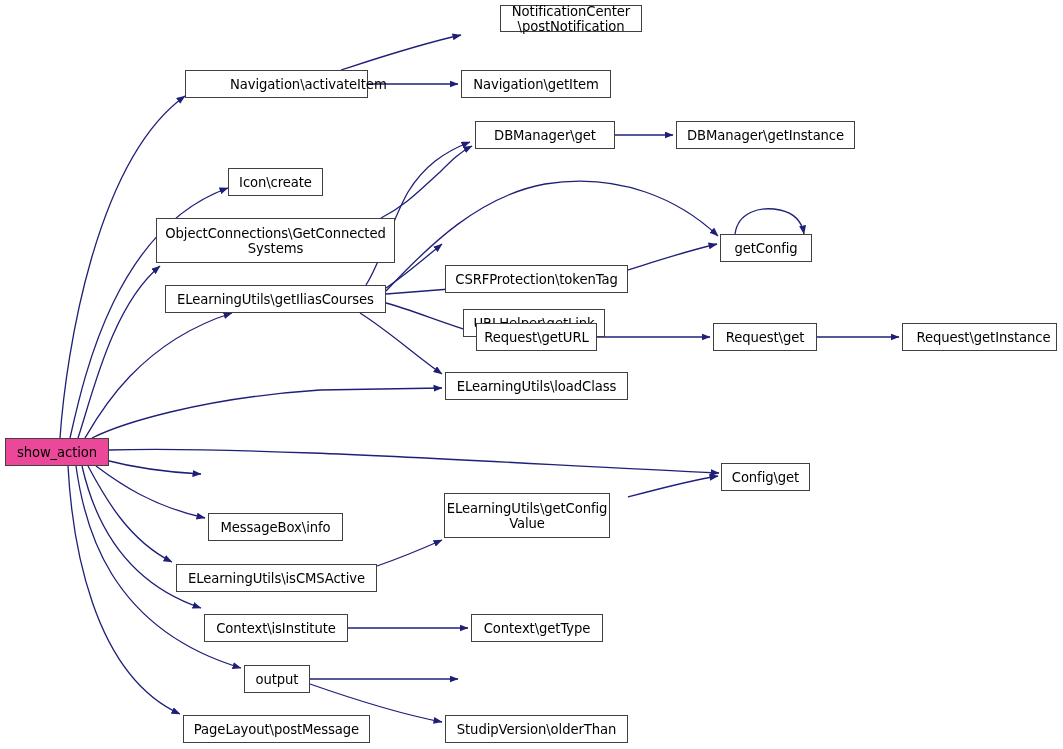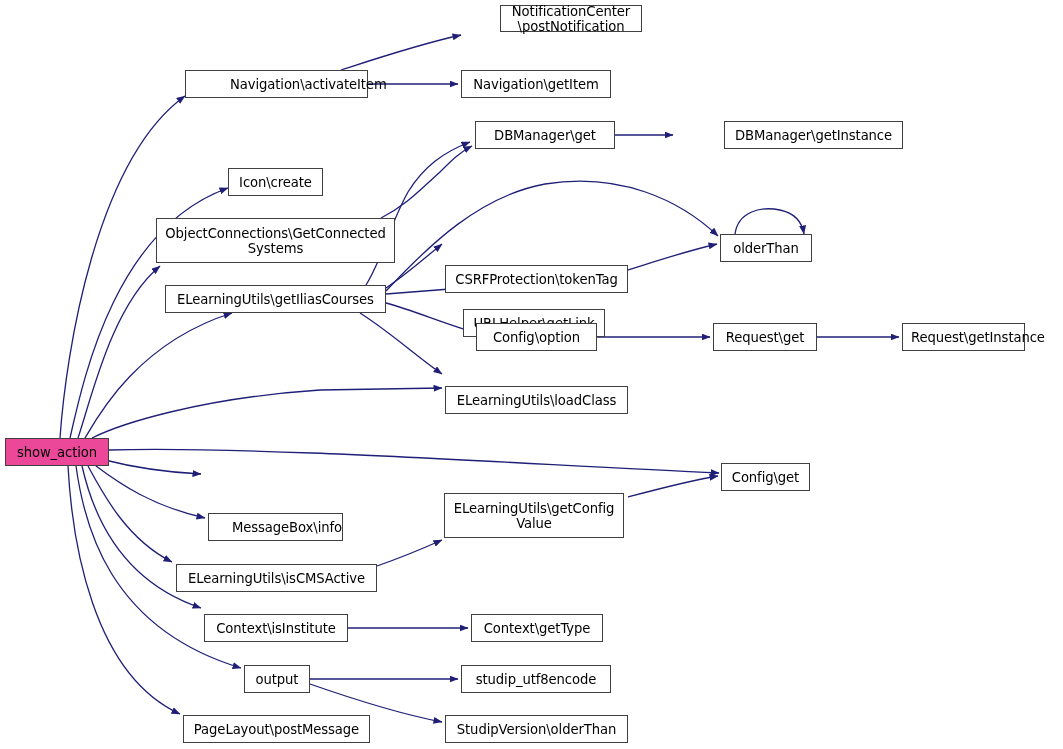--- a/index.html
+++ b/index.html
@@ -109,38 +109,37 @@
     </g>
   </svg>
 
   <div id="node-layer">
       <div class="node highlight" style="left: 5px; top: 438px; width: 104px; height: 28px; background: #ec4899; border-color: rgb(64, 64, 64);"><span class="node-label">show_action</span></div>
       <div class="node" style="left: 185px; top: 70px; width: 183px; height: 28px; border-color: rgb(64, 64, 64); padding-left: 44px;"><span class="node-label">Navigation\activateItem</span></div>
       <div class="node" style="left: 464px; top: 5px; width: 142px; height: 27px; border-color: rgb(64, 64, 64); margin-left: 36px;"><span class="node-label">NotificationCenter
 \postNotification</span></div>
       <div class="node" style="left: 461px; top: 70px; width: 150px; height: 28px; border-color: rgb(64, 64, 64);"><span class="node-label">Navigation\getItem</span></div>
       <div class="node" style="left: 475px; top: 121px; width: 140px; height: 28px; border-color: rgb(64, 64, 64);"><span class="node-label">DBManager\get</span></div>
-      <div class="node" style="left: 676px; top: 121px; width: 179px; height: 28px; border-color: rgb(64, 64, 64); margin-left: 48px;"><span class="node-label">DBManager\getInstance</span></div>
+      <div class="node" style="left: 676px; top: 121px; width: 179px; height: 28px; border-color: rgb(64, 64, 64);"><span class="node-label">DBManager\getInstance</span></div>
       <div class="node" style="left: 228px; top: 168px; width: 95px; height: 28px; border-color: rgb(64, 64, 64);"><span class="node-label">Icon\create</span></div>
       <div class="node" style="left: 156px; top: 218px; width: 239px; height: 45px; border-color: rgb(64, 64, 64);"><span class="node-label">ObjectConnections\GetConnected
 Systems</span></div>
       <div class="node" style="left: 445px; top: 223px; width: 183px; height: 28px; border-color: rgb(64, 64, 64); margin-top: 42px;"><span class="node-label">CSRFProtection\tokenTag</span></div>
-      <div class="node" style="left: 720px; top: 234px; width: 92px; height: 28px; border-color: rgb(64, 64, 64);"><span class="node-label">olderThan</span></div>
+      <div class="node" style="left: 720px; top: 234px; width: 92px; height: 28px; border-color: rgb(64, 64, 64);"><span class="node-label">getConfig</span></div>
       <div class="node" style="left: 463px; top: 273px; width: 142px; height: 28px; border-color: rgb(64, 64, 64); margin-top: 36px;"><span class="node-label">URLHelper\getLink</span></div>
       <div class="node" style="left: 165px; top: 285px; width: 221px; height: 28px; border-color: rgb(64, 64, 64);"><span class="node-label">ELearningUtils\getIliasCourses</span></div>
-      <div class="node" style="left: 476px; top: 323px; width: 121px; height: 28px; border-color: rgb(64, 64, 64);"><span class="node-label">Config\option</span></div>
+      <div class="node" style="left: 476px; top: 323px; width: 121px; height: 28px; border-color: rgb(64, 64, 64);"><span class="node-label">Request\getURL</span></div>
       <div class="node" style="left: 713px; top: 323px; width: 104px; height: 28px; border-color: rgb(64, 64, 64);"><span class="node-label">Request\get</span></div>
-      <div class="node" style="left: 902px; top: 323px; width: 123px; height: 28px; border-color: rgb(64, 64, 64); padding-left: 8px;"><span class="node-label">Request\getInstance</span></div>
-      <div class="node" style="left: 445px; top: 386px; width: 183px; height: 28px; border-color: rgb(64, 64, 64);"><span class="node-label">ELearningUtils\loadClass</span></div>
+      <div class="node" style="left: 902px; top: 323px; width: 155px; height: 28px; border-color: rgb(64, 64, 64); padding-left: 8px;"><span class="node-label">Request\getInstance</span></div>
+      <div class="node" style="left: 445px; top: 372px; width: 183px; height: 28px; border-color: rgb(64, 64, 64);"><span class="node-label">ELearningUtils\loadClass</span></div>
       <div class="node" style="left: 721px; top: 463px; width: 89px; height: 28px; border-color: rgb(64, 64, 64);"><span class="node-label">Config\get</span></div>
-      <div class="node" style="left: 444px; top: 493px; width: 180px; height: 45px; border-color: rgb(64, 64, 64);"><span class="node-label">ELearningUtils\getConfig
+      <div class="node" style="left: 444px; top: 493px; width: 166px; height: 45px; border-color: rgb(64, 64, 64);"><span class="node-label">ELearningUtils\getConfig
 Value</span></div>
-      <div class="node" style="left: 208px; top: 513px; width: 135px; height: 28px; border-color: rgb(64, 64, 64); text-align: right;"><span class="node-label">MessageBox\info</span></div>
+      <div class="node" style="left: 208px; top: 513px; width: 135px; height: 28px; border-color: rgb(64, 64, 64);"><span class="node-label">MessageBox\info</span></div>
       <div class="node" style="left: 176px; top: 564px; width: 201px; height: 28px; border-color: rgb(64, 64, 64);"><span class="node-label">ELearningUtils\isCMSActive</span></div>
       <div class="node" style="left: 204px; top: 614px; width: 144px; height: 28px; border-color: rgb(64, 64, 64);"><span class="node-label">Context\isInstitute</span></div>
       <div class="node" style="left: 471px; top: 614px; width: 132px; height: 28px; border-color: rgb(64, 64, 64); justify-content: flex-end;"><span class="node-label">Context\getType</span></div>
       <div class="node" style="left: 244px; top: 665px; width: 66px; height: 28px; border-color: rgb(64, 64, 64);"><span class="node-label">output</span></div>
-      <div class="node" style="left: 461px; top: 665px; width: 150px; height: 28px; border-color: rgb(64, 64, 64);"><span class="node-label">studip_utf8encode</span></div>
       <div class="node" style="left: 183px; top: 715px; width: 187px; height: 28px; border-color: rgb(64, 64, 64);"><span class="node-label">PageLayout\postMessage</span></div>
       <div class="node" style="left: 445px; top: 715px; width: 183px; height: 28px; border-color: rgb(64, 64, 64);"><span class="node-label">StudipVersion\olderThan</span></div>
     </div>
 
 </div>
 
 </body></html>

